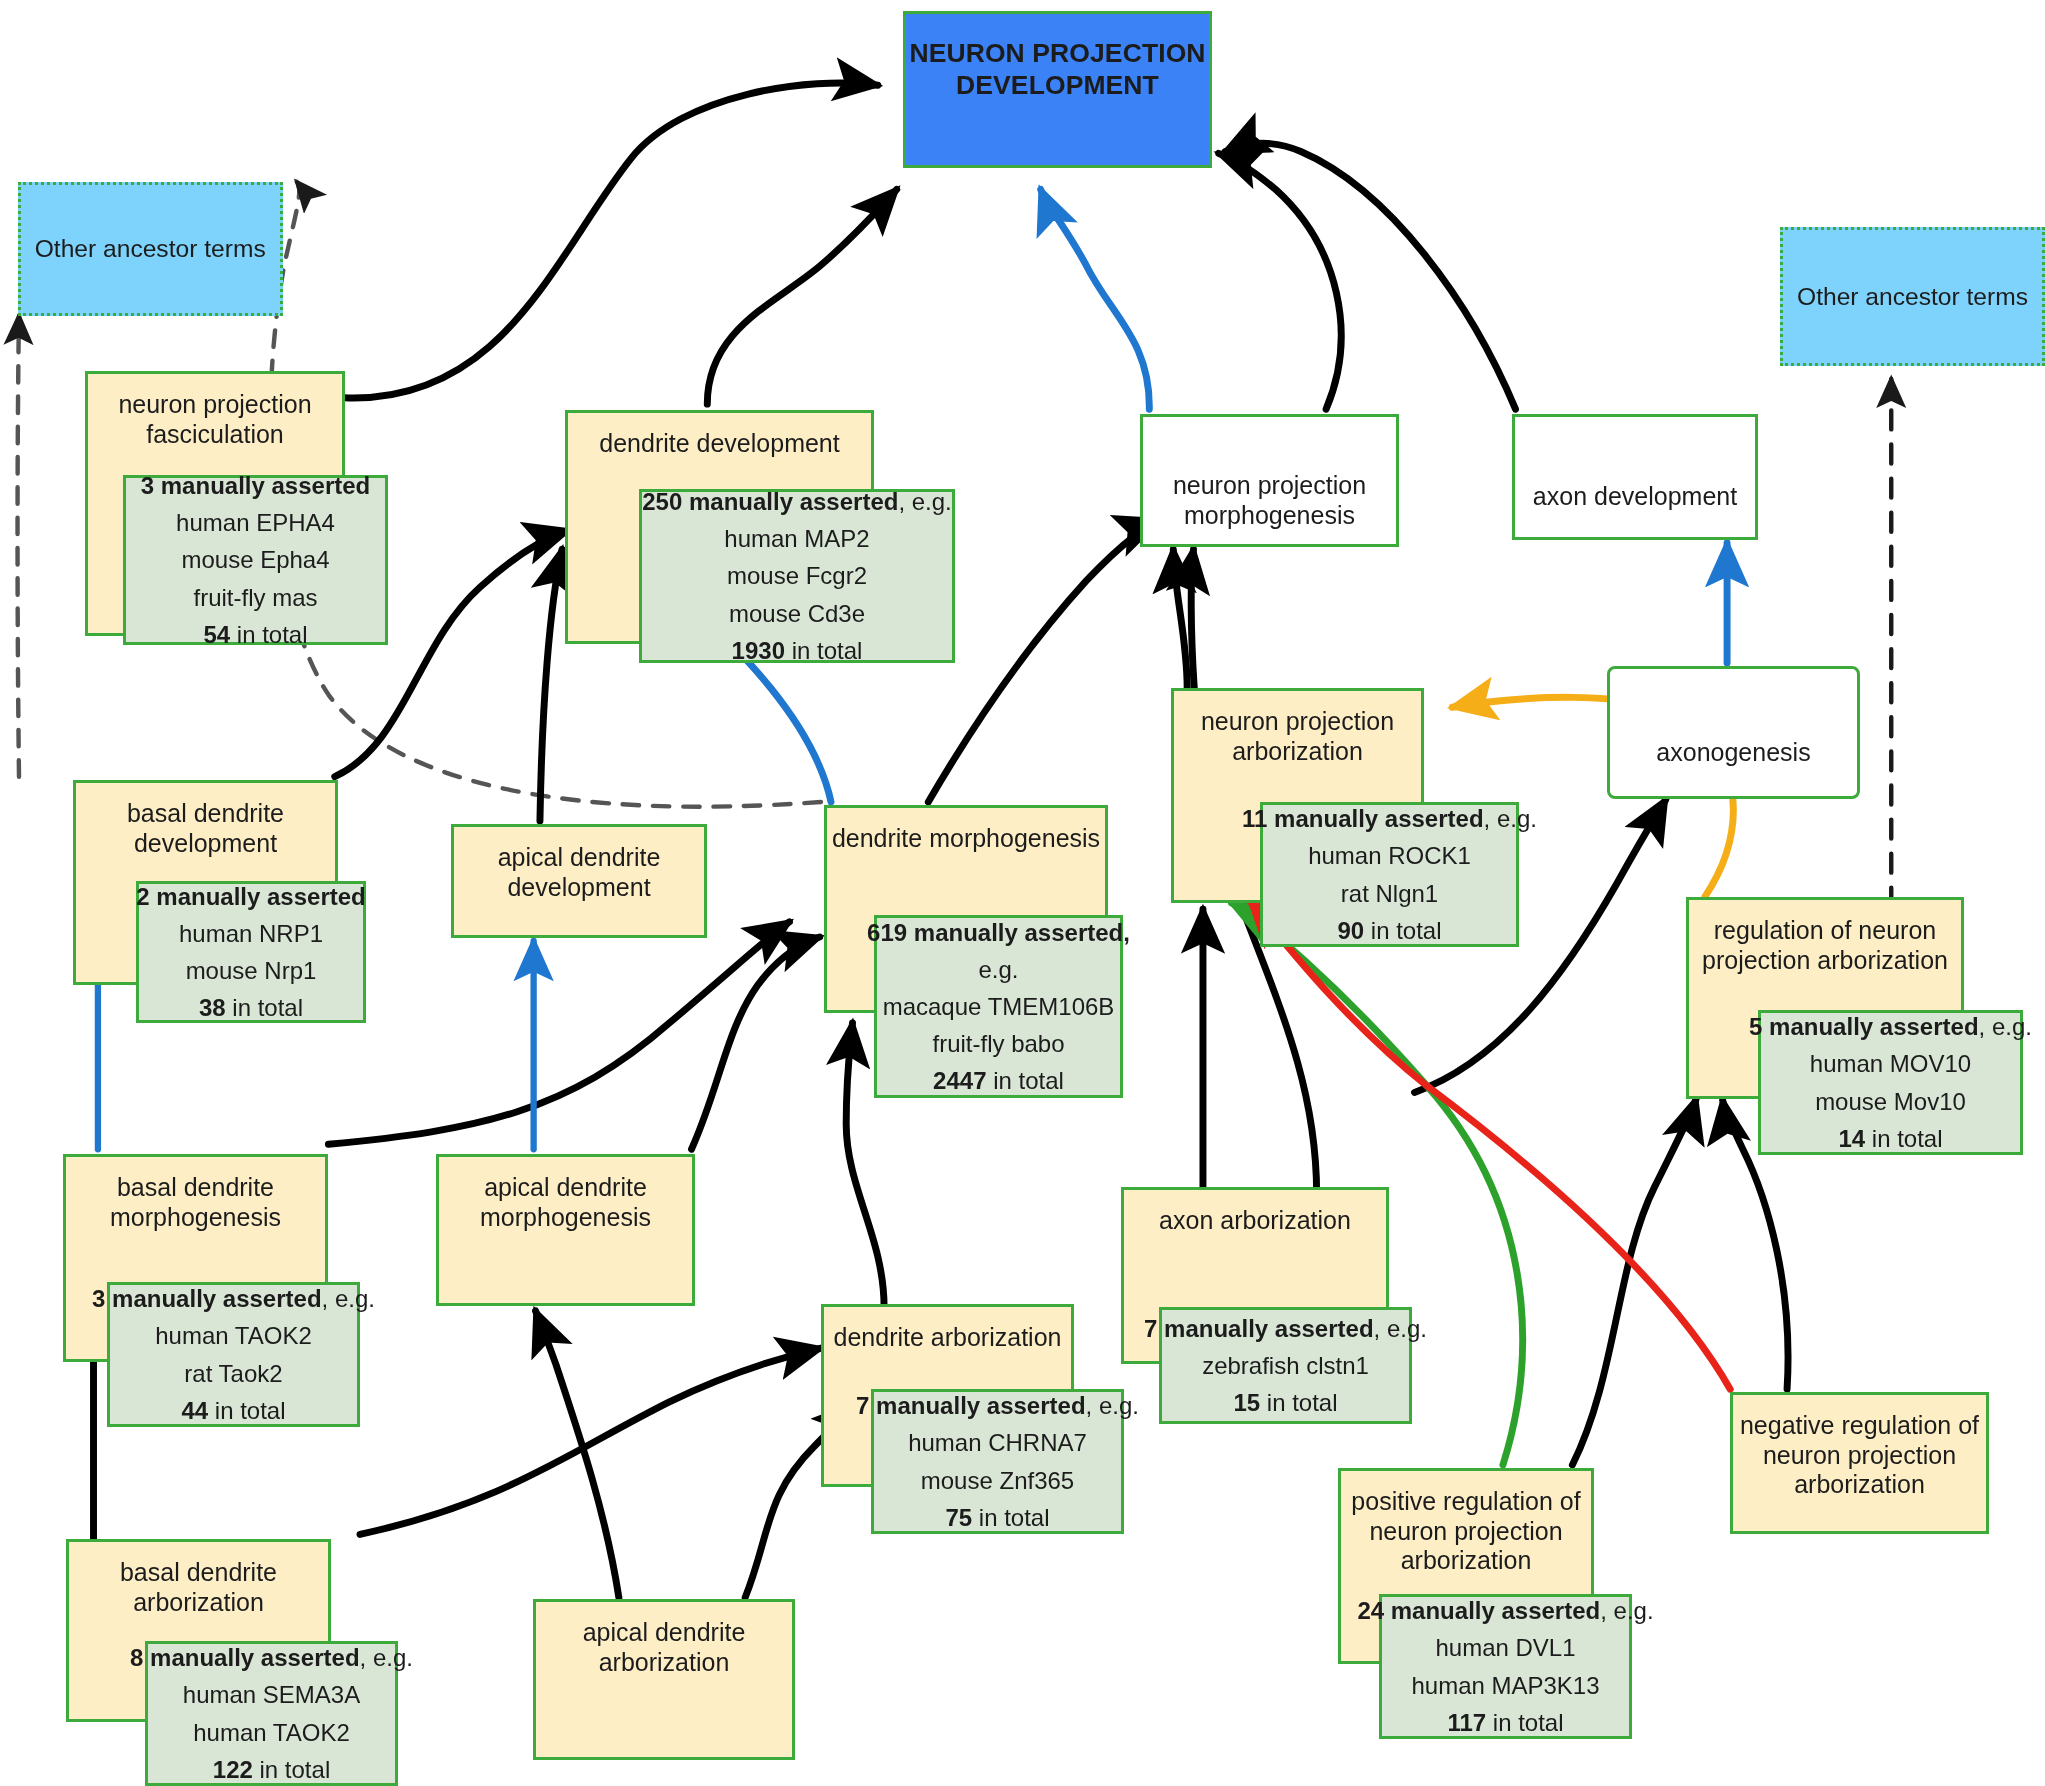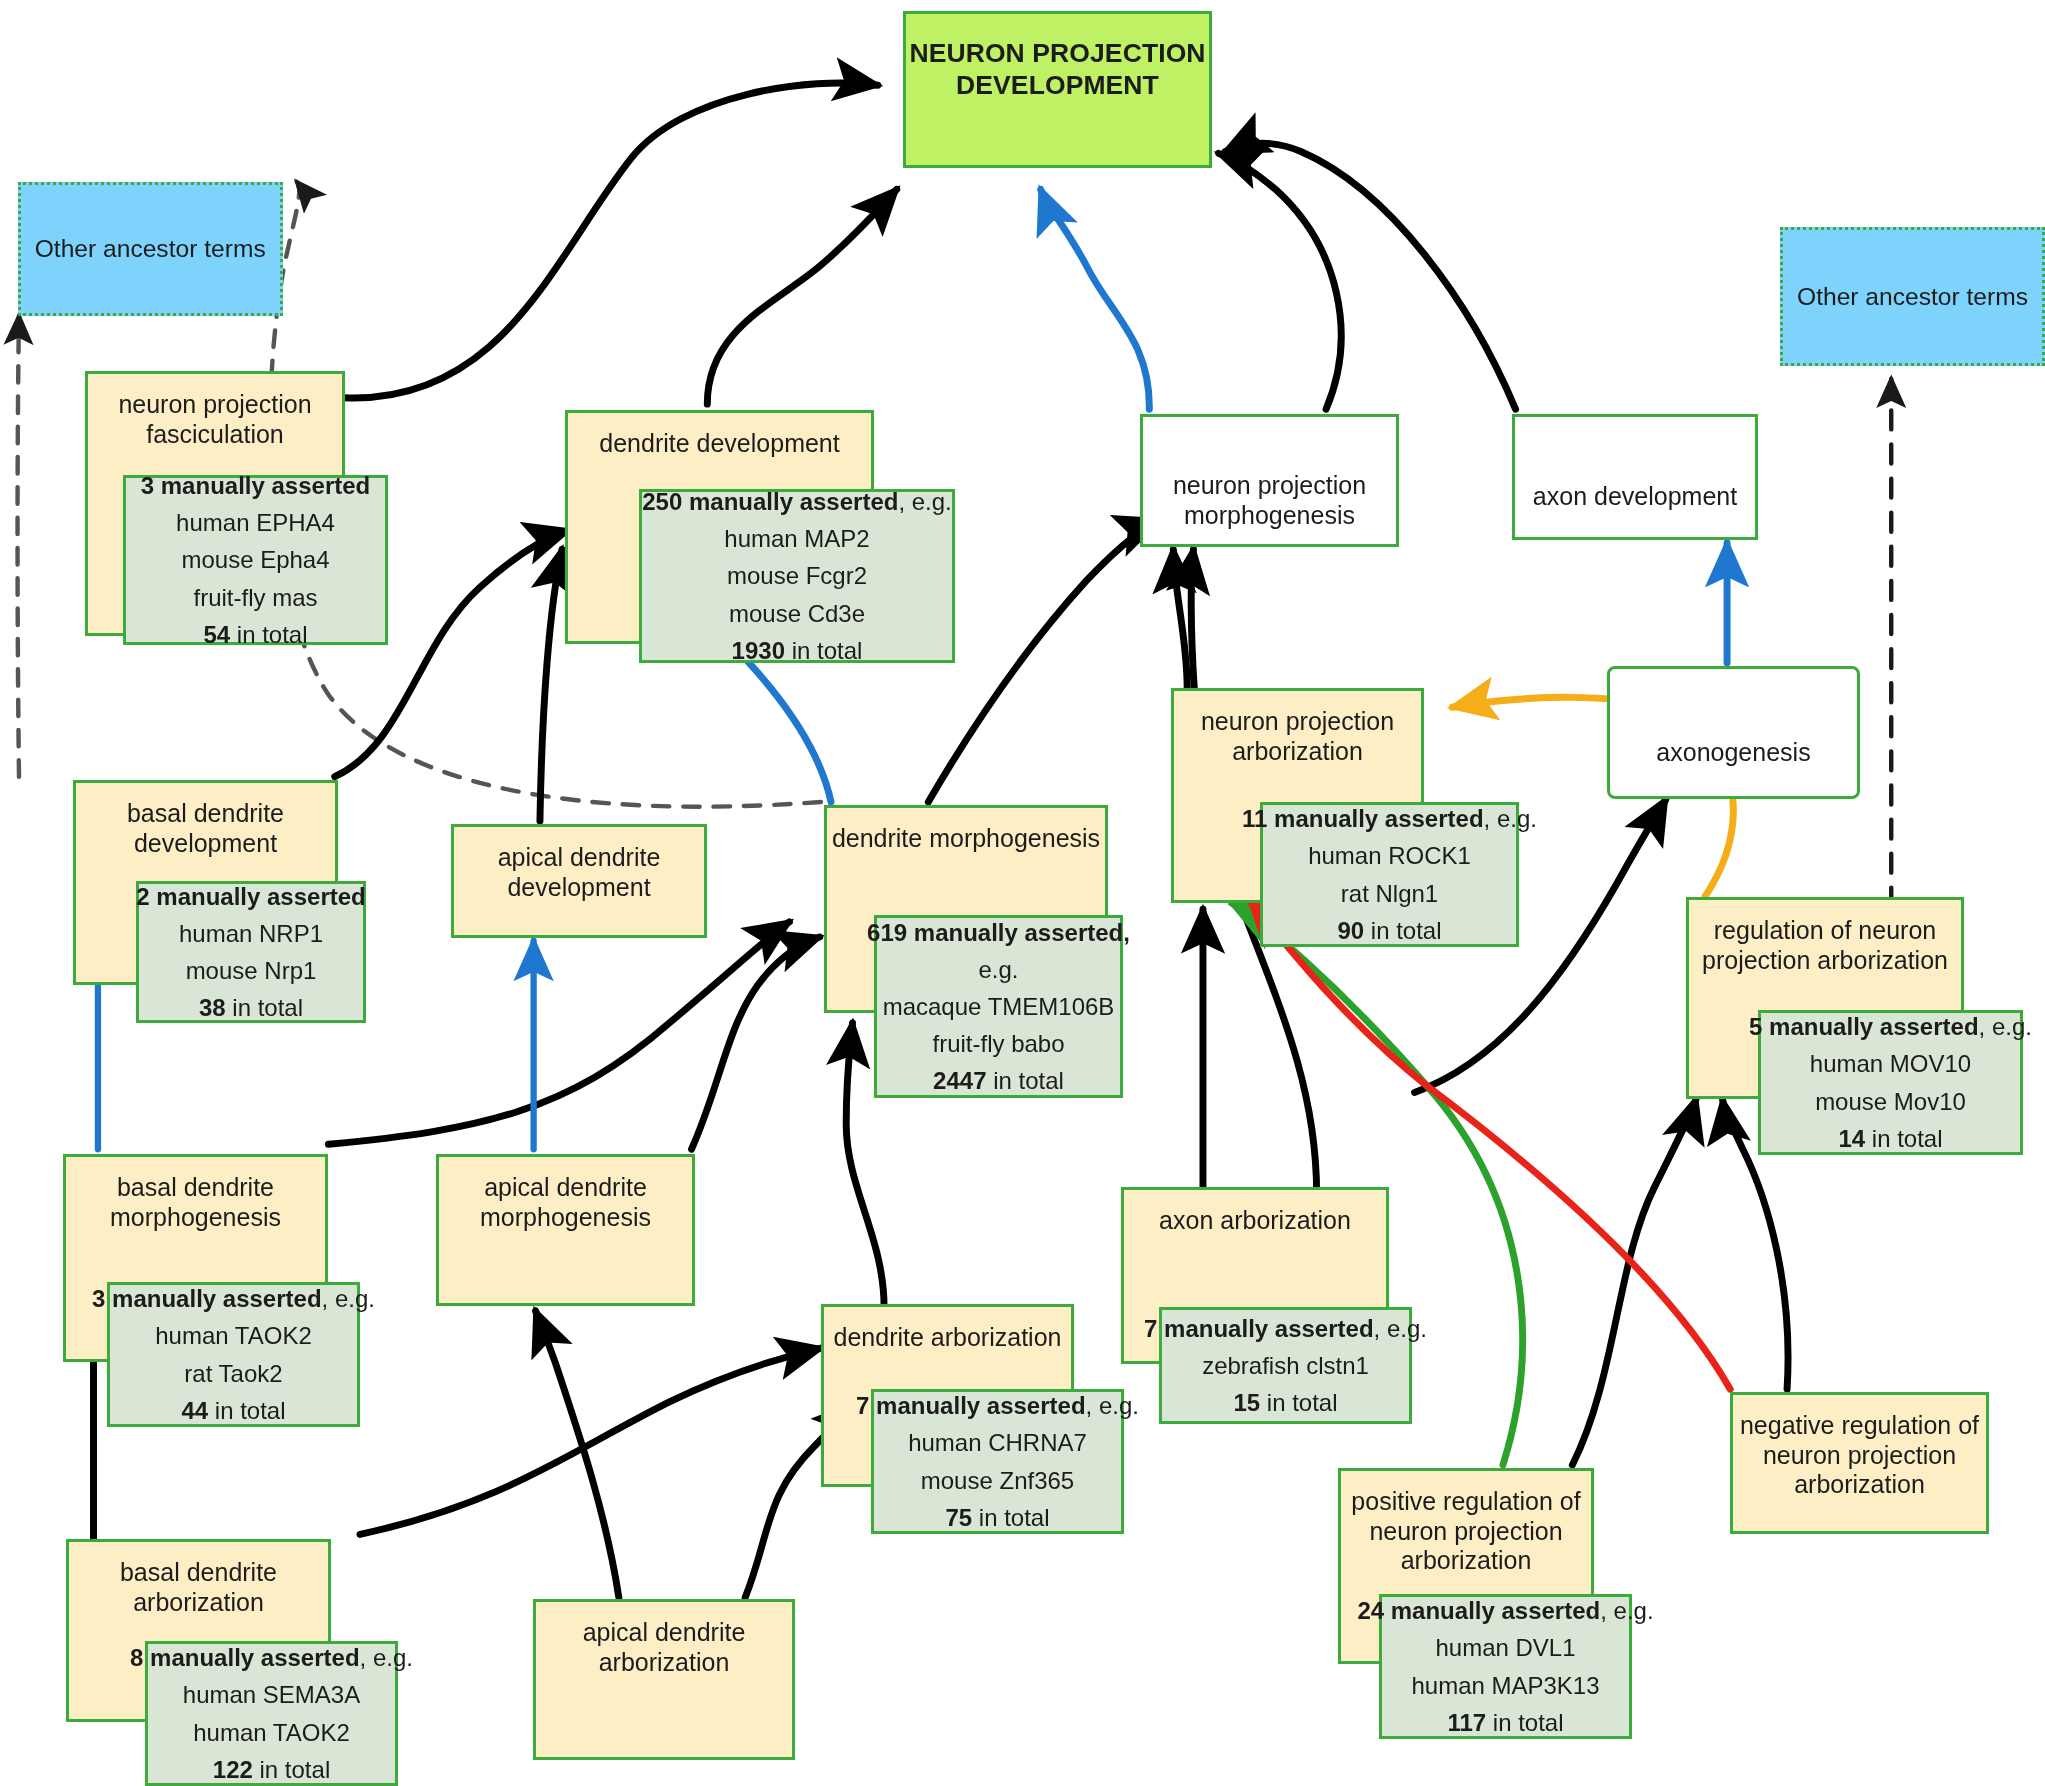--- a/index.html
+++ b/index.html
@@ -19,21 +19,21 @@
     padding-top:16.4px;
     font-size:25px;
     line-height:1.18;
     color:#1c1c1c;
     text-align:center;
     width:100%;
   }
   .node.white{background:#ffffff;}
   .node.white .label{padding-top:0;display:flex;align-items:center;justify-content:center;height:100%;margin-top:40px;}
   .node.white{align-items:center;}
-  .node.root{background:#bef264;border:3.2px solid #3cab3c;}
+  .node.root{background:#3b82f6;border:3.2px solid #3cab3c;}
   .node.root .label{font-weight:bold;font-size:26.5px;padding-top:24px;letter-spacing:0.1px;}
   .node.ghost{border:3.8px dotted #3cab3c;background:#7dd3fc;align-items:center;}
   .node.ghost .label{padding-top:0;font-size:24.6px;}
 
   .genebox{position:absolute;box-sizing:border-box;border:3.2px solid #3cab3c;background:#d9e6d5;
            display:flex;flex-direction:column;align-items:center;justify-content:center;
            padding:6.3px 8.8px;z-index:5;}
   .genebox .ln{font-size:24px;line-height:1.55;color:#1c1c1c;text-align:center;white-space:nowrap;}
   .genebox .ln.hdr{font-weight:bold;}
   .genebox .ln.hdr .eg{font-weight:normal;}

